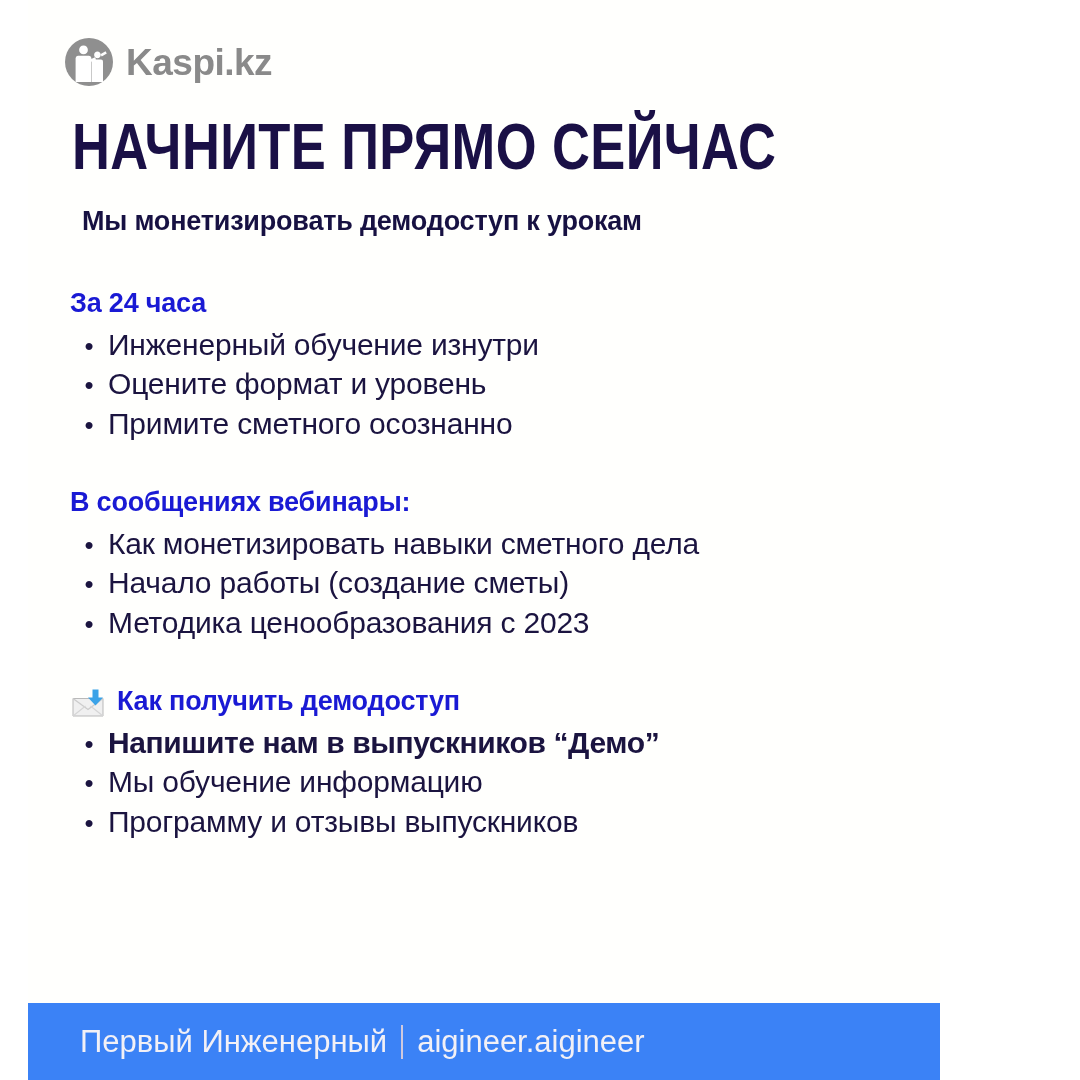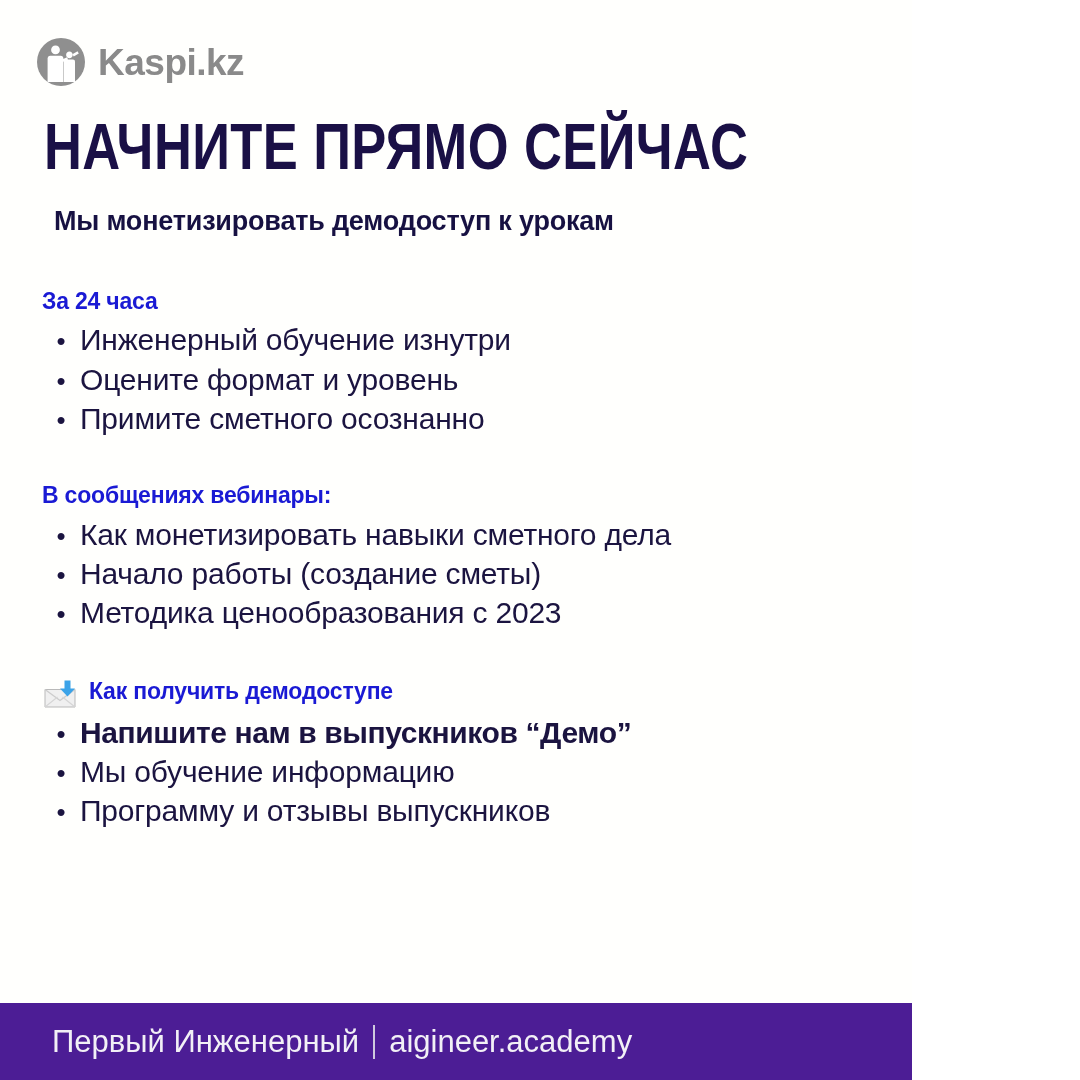--- a/index.html
+++ b/index.html
@@ -15,20 +15,21 @@
     overflow: hidden;
     position: relative;
   }
 
   #slide {
     position: relative;
     width: 912px;
     height: 1080px;
     background: #fffffd;
     box-sizing: border-box;
+    margin-left: 28px;
   }
 
   
   .brand {
     position: absolute;
     left: 33px;
     top: 34px;
     display: flex;
     align-items: center;
     gap: 9px;
@@ -87,21 +88,21 @@
 
   .section {
     margin-bottom: 44px;
   }
   .section:last-child { margin-bottom: 0; }
 
   .section-heading {
     display: flex;
     align-items: center;
     gap: 9px;
-    font-size: 23px;
+    font-size: 27px;
     font-weight: 700;
     color: #1a1ad4;
     letter-spacing: -0.2px;
     line-height: 1.15;
     margin-bottom: 6px;
     white-space: nowrap;
   }
 
   .bullets {
     list-style: none;
@@ -137,21 +138,21 @@
     top: 2px;
   }
 
   
   .footer {
     position: absolute;
     left: 0;
     right: 0;
     bottom: 0;
     height: 77px;
-    background: #4c1d95;
+    background: #3b82f6;
     display: flex;
     align-items: center;
   }
   .footer-text {
     margin-left: 52px;
     font-size: 31px;
     color: #f2f0f6;
     letter-spacing: 0px;
     white-space: nowrap;
     display: flex;
@@ -237,21 +238,21 @@
     <section class="section">
       <div class="section-heading">
         <span class="inbox-icon">
           <svg viewBox="0 0 38 30" width="38" height="30" aria-hidden="true">
             <path d="M3 10.5h30v17.5H3z" fill="#f0f0f0" stroke="#b9b9b9" stroke-width="1"></path>
             <path d="M3 10.5l15 11 15-11" fill="none" stroke="#cccccc" stroke-width="1.4"></path>
             <path d="M3 28l12.5-10M33 28L20.5 18" fill="none" stroke="#d5d5d5" stroke-width="1.2"></path>
             <path d="M22.5 1.5h6v8h4.5l-7.5 8-7.5-8h4.5z" fill="#3ba3e8"></path>
           </svg>
         </span>
-        <span>Как получить демодоступе</span>
+        <span>Как получить демодоступ</span>
       </div>
       <ul class="bullets">
         <li class="bullet is-bold">
           <span class="bullet-dot">•</span>
           <span class="bullet-text">Напишите нам в выпускников “Демо”</span>
         </li>
         <li class="bullet">
           <span class="bullet-dot">•</span>
           <span class="bullet-text">Мы обучение информацию</span>
         </li>
@@ -261,17 +262,17 @@
         </li>
       </ul>
     </section>
 
   </div>
 
   <div class="footer">
     <div class="footer-text">
       <span>Первый Инженерный</span>
       <span class="footer-sep"></span>
-      <span>aigineer.academy</span>
+      <span>aigineer.aigineer</span>
     </div>
   </div>
 
 </div>
 
 </body></html>

